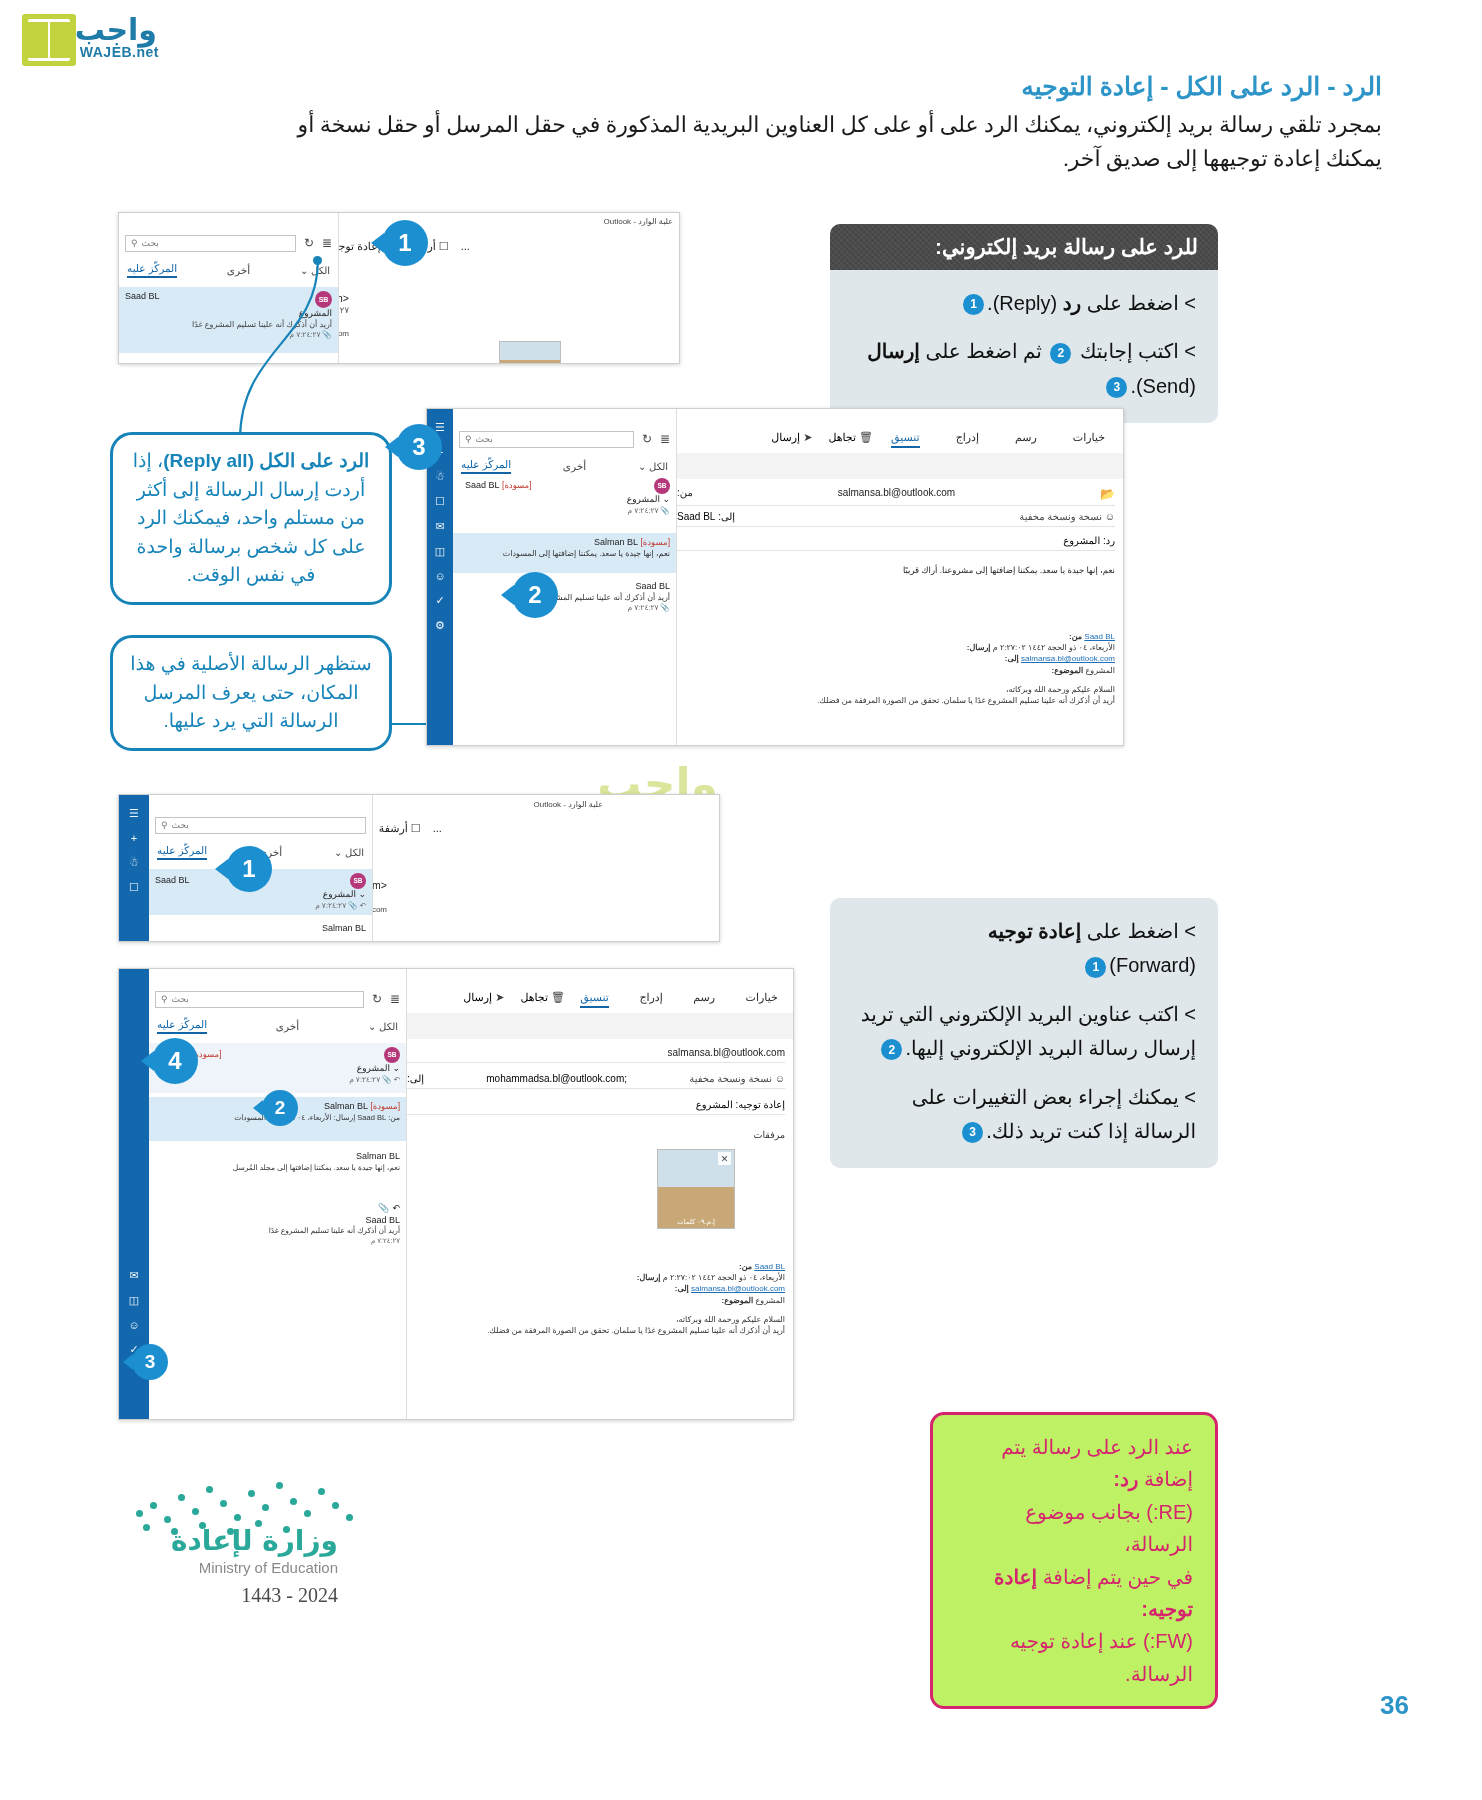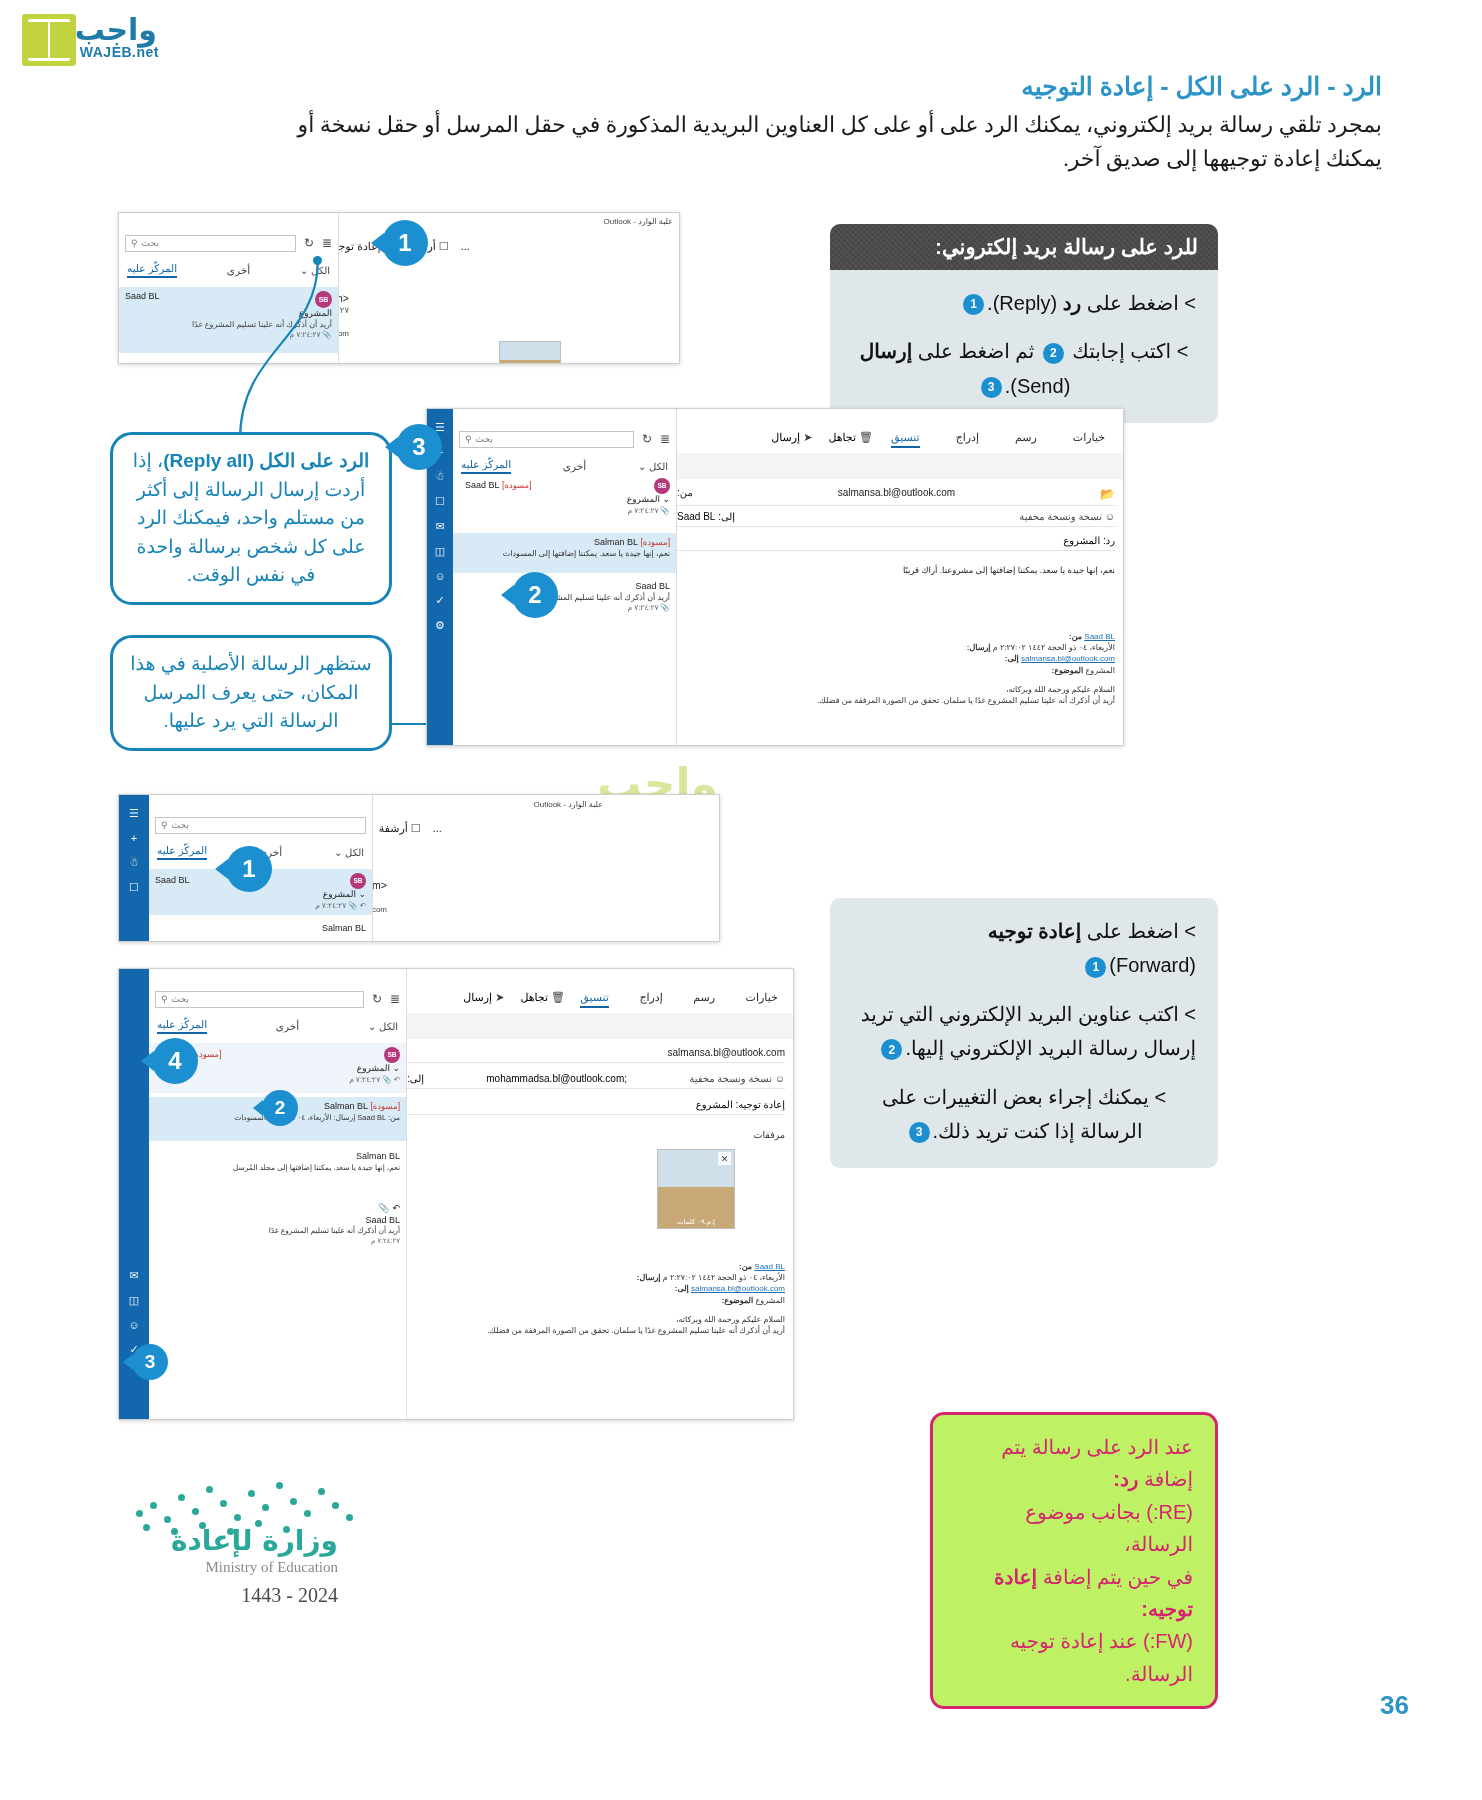--- a/index.html
+++ b/index.html
@@ -127,21 +127,21 @@
     padding:11px 20px; text-align:right; direction:rtl;
     background-image:
       repeating-linear-gradient(45deg, rgba(255,255,255,.045) 0 2px, transparent 2px 4px),
       repeating-linear-gradient(-45deg, rgba(0,0,0,.07) 0 2px, transparent 2px 4px);
   }
   .infobox-bd {
     background:#dfe7eb; color:#111; padding:16px 22px 20px 22px;
     text-align:right; direction:rtl; font-size:20px; line-height:1.72;
   }
   .infobox-bd p { margin:0 0 14px 0; }
-  .infobox-bd p:last-child { margin-bottom:0;text-align:center; }
+  .infobox-bd p:last-child { margin-bottom:0; }
   .infobox-bd b { font-weight:bold; }
 
   
   .pinknote {
     position:absolute; border:3px solid #d6246e; border-radius:14px;
     color:#d6246e; direction:rtl; text-align:right; font-size:20px;
     line-height:1.62; padding:16px 22px; background:#bef264;
   }
   .pinknote b { font-weight:bold; }
 
@@ -154,21 +154,21 @@
         opacity:.5; pointer-events:none; }
   .wm-word { position:absolute; right:0; top:0; font-size:44px; font-weight:bold;
              color:#b9cc3a; font-family:"DejaVu Sans", sans-serif; }
   .wm-sub { position:absolute; right:2px; top:50px; font-size:22px; font-weight:bold;
             color:#b9cc3a; letter-spacing:1px; }
 
   
   .moe { position:absolute; left:78px; top:1524px; width:260px; }
   .moe-ar { font-size:28px; color:#2aa89a; font-weight:bold; direction:rtl;
             font-family:"DejaVu Sans", sans-serif; letter-spacing:1px; }
-  .moe-en { font-size:15px; color:#8a8a8a; margin-top:2px; font-family:Liberation Serif, serif; }
+  .moe-en { font-size:15px; color:#8a8a8a; margin-top:2px; font-family:Liberation Sans, sans-serif; }
   .moe-yr { font-size:20px; color:#4b4b4b; margin-top:8px; font-family:"Liberation Serif", serif; }
   .moe-dots { position:absolute; left:58px; top:-44px; width:230px; height:60px; }
   .moe-dots span { position:absolute; width:7px; height:7px; border-radius:50%; background:#2aa89a; }
   .pageno { position:absolute; left:1380px; top:1690px; font-size:26px;
             font-weight:bold; color:#2d94c8; font-family:"Liberation Sans", sans-serif; }
 
   
   .thumb { position:absolute; background:linear-gradient(#cfe0ea 0 48%, #c8a877 48% 100%);
            border:1px solid #bdbdbd; }
   .thumb-x { position:absolute; right:3px; top:2px; width:13px; height:13px;

